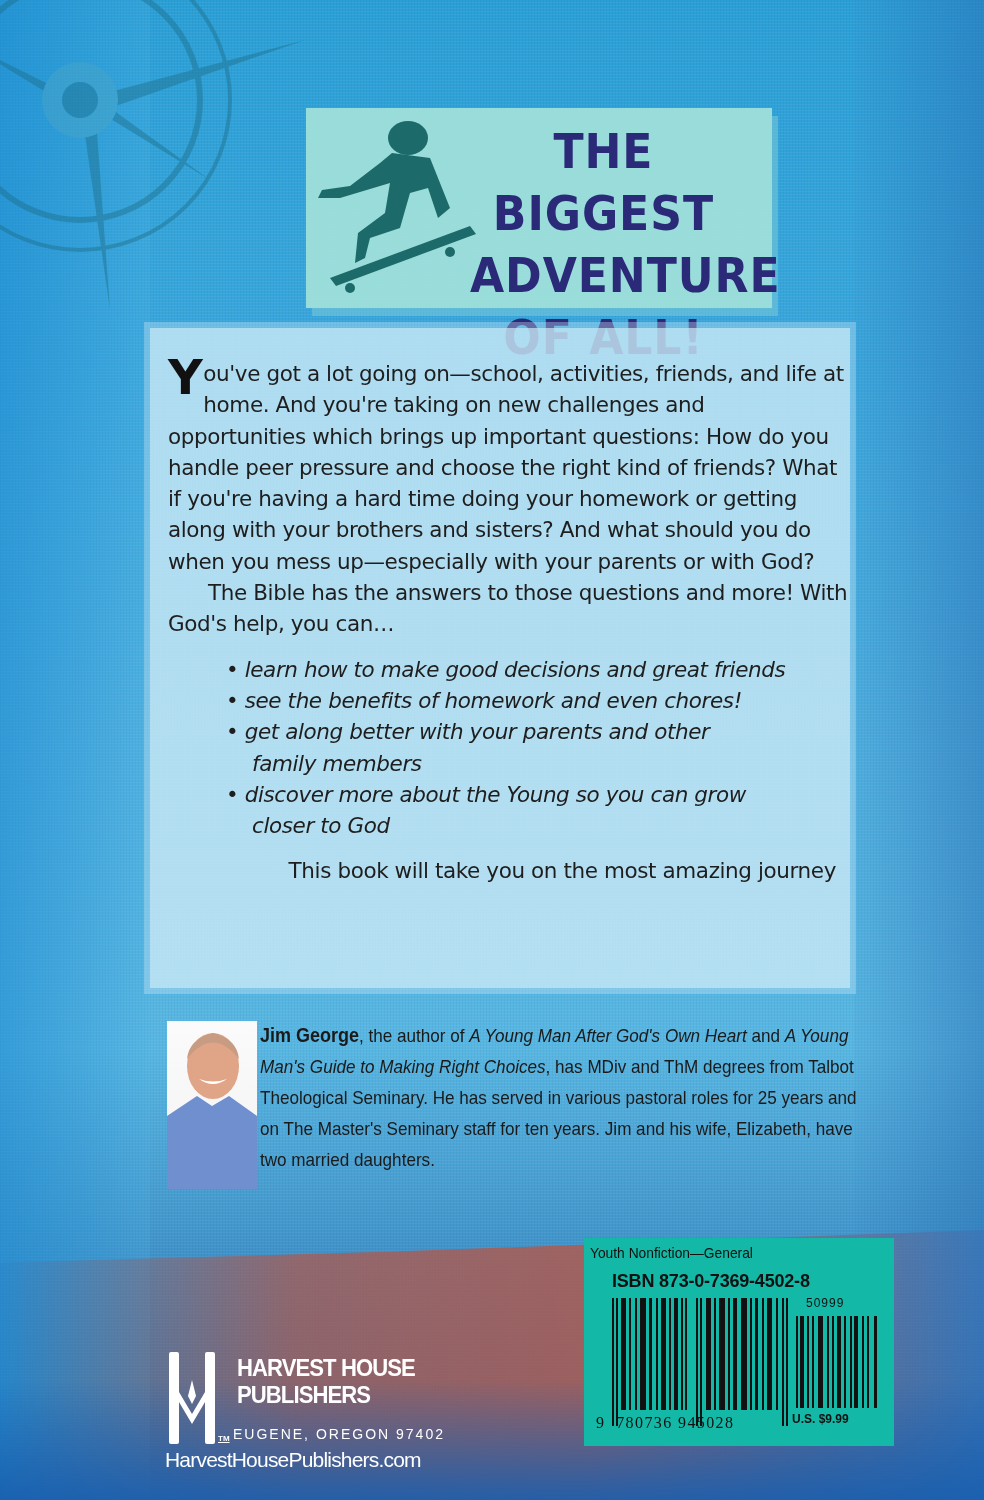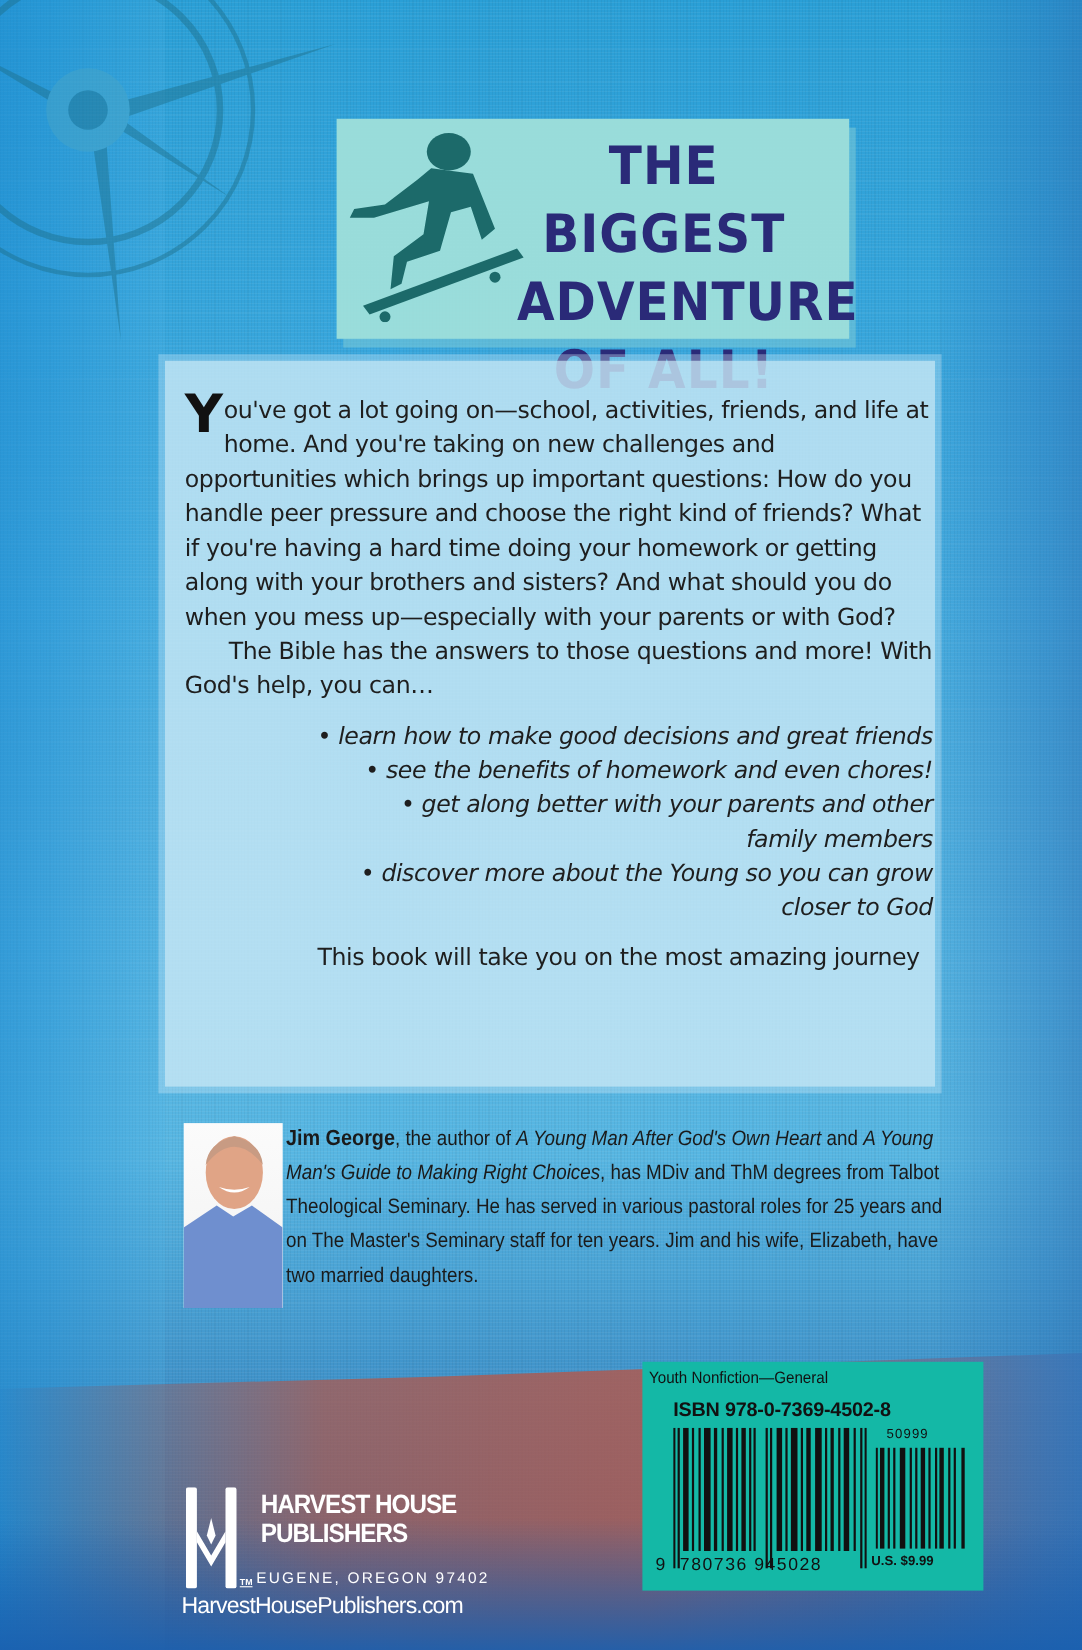--- a/index.html
+++ b/index.html
@@ -54,21 +54,21 @@
     box-shadow: 0 0 0 6px rgba(210,236,248,0.35);
   }
   .body-text {
     position: absolute; left: 168px; top: 358px; width: 680px;
     font-family: "DejaVu Sans", sans-serif; font-size: 21.5px; line-height: 31.3px;
     color: #1e1e1e; letter-spacing: -0.4px;
   }
   .dropcap { font-size: 48px; font-weight: bold; line-height: 30px; float: left; margin-top: 4px; margin-right: 1px; color: #111; }
   .para { margin: 0; }
   .para.indent { text-indent: 40px; }
-  .bullets { list-style: none; margin: 14px 0 14px 58px; padding: 0; font-style: italic; text-align: right; }
+  .bullets { list-style: none; margin: 14px 0 14px 58px; padding: 0; font-style: italic; }
   .bullets li { position: relative; padding-left: 0; text-indent: -14px; padding-left: 14px; }
   .bullets li .cont { display: block; padding-left: 26px; }
   .closing { text-align: right; margin: 12px; }
 
   .author-photo {
     position: absolute; left: 167px; top: 1021px; width: 90px; height: 168px;
     background: linear-gradient(180deg, #fbfbfb 0%, #f2f2f2 100%);
     overflow: hidden;
   }
   .author-text {
@@ -86,21 +86,21 @@
   .pub-loc { position: absolute; left: 68px; top: 74px; font-size: 14px; letter-spacing: 2px; white-space: nowrap; }
   .pub-url { position: absolute; left: 0; top: 96px; font-size: 21px; letter-spacing: -0.8px; white-space: nowrap; }
 
   .barcode-box {
     position: absolute; left: 584px; top: 1238px; width: 310px; height: 208px;
     background: #14b8a6;
   }
   .bc-category { position: absolute; left: 6px; top: 6px; font-size: 15px; color: #111; transform: scaleX(0.92); transform-origin: left; white-space: nowrap; }
   .bc-isbn { position: absolute; left: 28px; top: 33px; font-size: 18px; font-weight: bold; color: #111; white-space: nowrap; letter-spacing: -0.2px; }
   .bc-main { position: absolute; left: 28px; top: 60px; width: 176px; height: 128px; }
-  .bc-digits { position: absolute; left: 12px; top: 176px; font-size: 16px; color: #111; letter-spacing: 1.4px; white-space: nowrap; }
+  .bc-digits { position: absolute; left: 12px; top: 176px; font-size: 16px; color: #111; letter-spacing: 1.4px; white-space: nowrap; font-family: Liberation Serif, serif; }
   .bc-addon-num { position: absolute; left: 222px; top: 58px; font-size: 12px; color: #111; letter-spacing: 1px; }
   .bc-addon { position: absolute; left: 212px; top: 78px; width: 82px; height: 92px; }
   .bc-price { position: absolute; left: 208px; top: 174px; font-size: 12px; font-weight: bold; color: #111; white-space: nowrap; }
 </style>
 </head>
 <body>
 
 <div class="texture"></div>
 <div class="left-band"></div>
 <div class="right-band"></div>
@@ -177,21 +177,21 @@
     <div>HARVEST HOUSE</div>
     <div>PUBLISHERS</div>
   </div>
   <div class="pub-tm">TM</div>
   <div class="pub-loc">EUGENE, OREGON 97402</div>
   <div class="pub-url">HarvestHousePublishers.com</div>
 </div>
 
 <div class="barcode-box">
   <div class="bc-category">Youth Nonfiction—General</div>
-  <div class="bc-isbn">ISBN 978-0-7369-4502-8</div>
+  <div class="bc-isbn">ISBN 873-0-7369-4502-8</div>
   <svg class="bc-main" viewBox="0 0 176 128" preserveAspectRatio="none">
     <g fill="#111">
       <rect x="0" y="0" width="2" height="128"></rect>
         <rect x="4" y="0" width="2" height="128"></rect>
       <rect x="9" y="0" width="5" height="112"></rect>
         <rect x="17" y="0" width="2" height="112"></rect>
       <rect x="23" y="0" width="2" height="112"></rect>
         <rect x="28" y="0" width="6" height="112"></rect>
       <rect x="37" y="0" width="3" height="112"></rect>
         <rect x="44" y="0" width="2" height="112"></rect>

